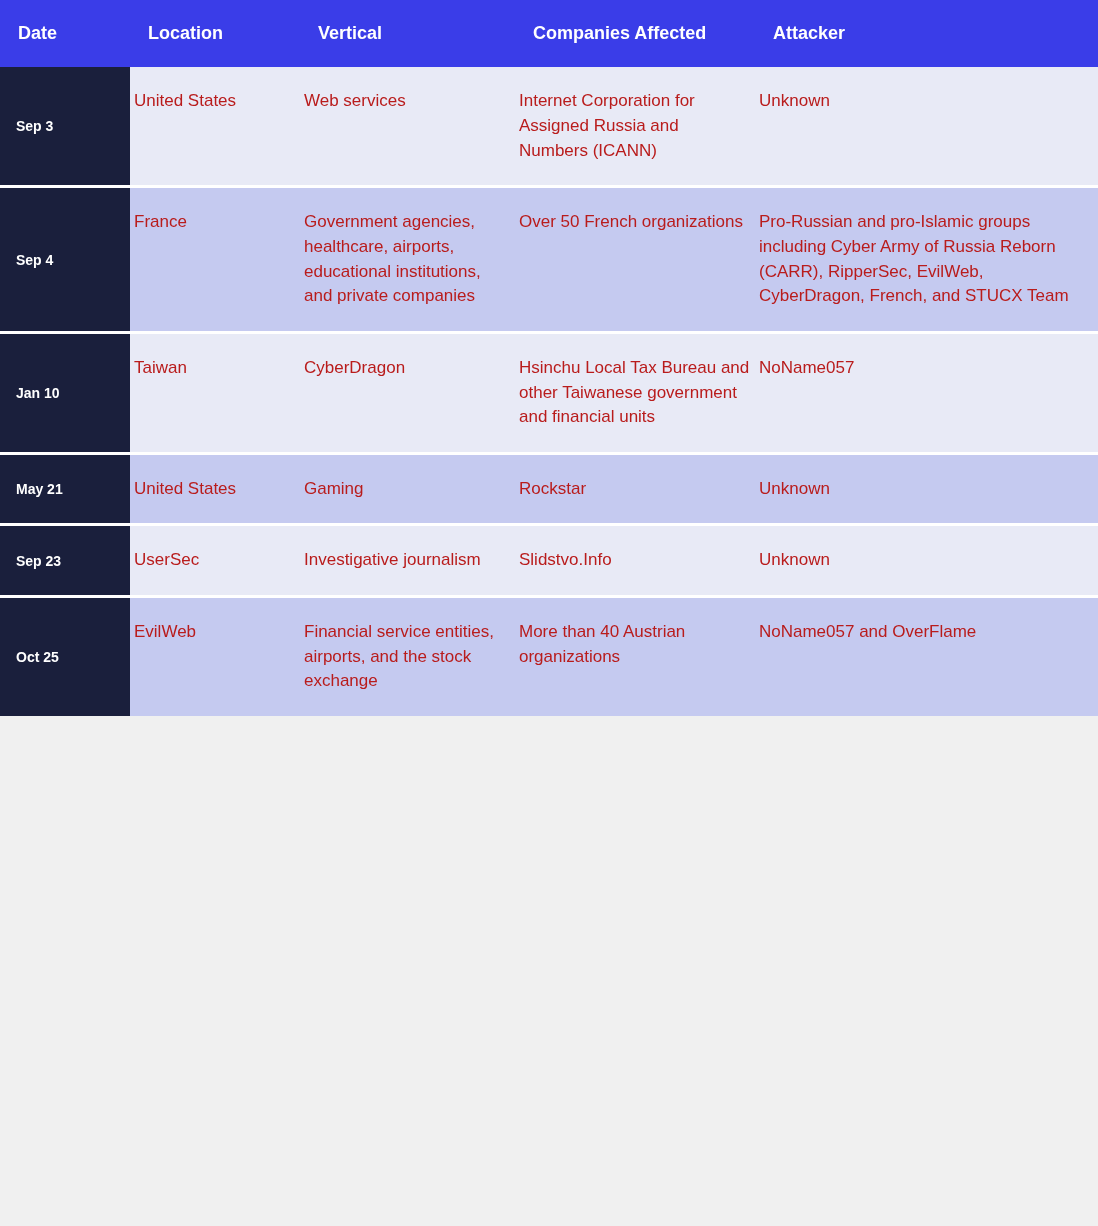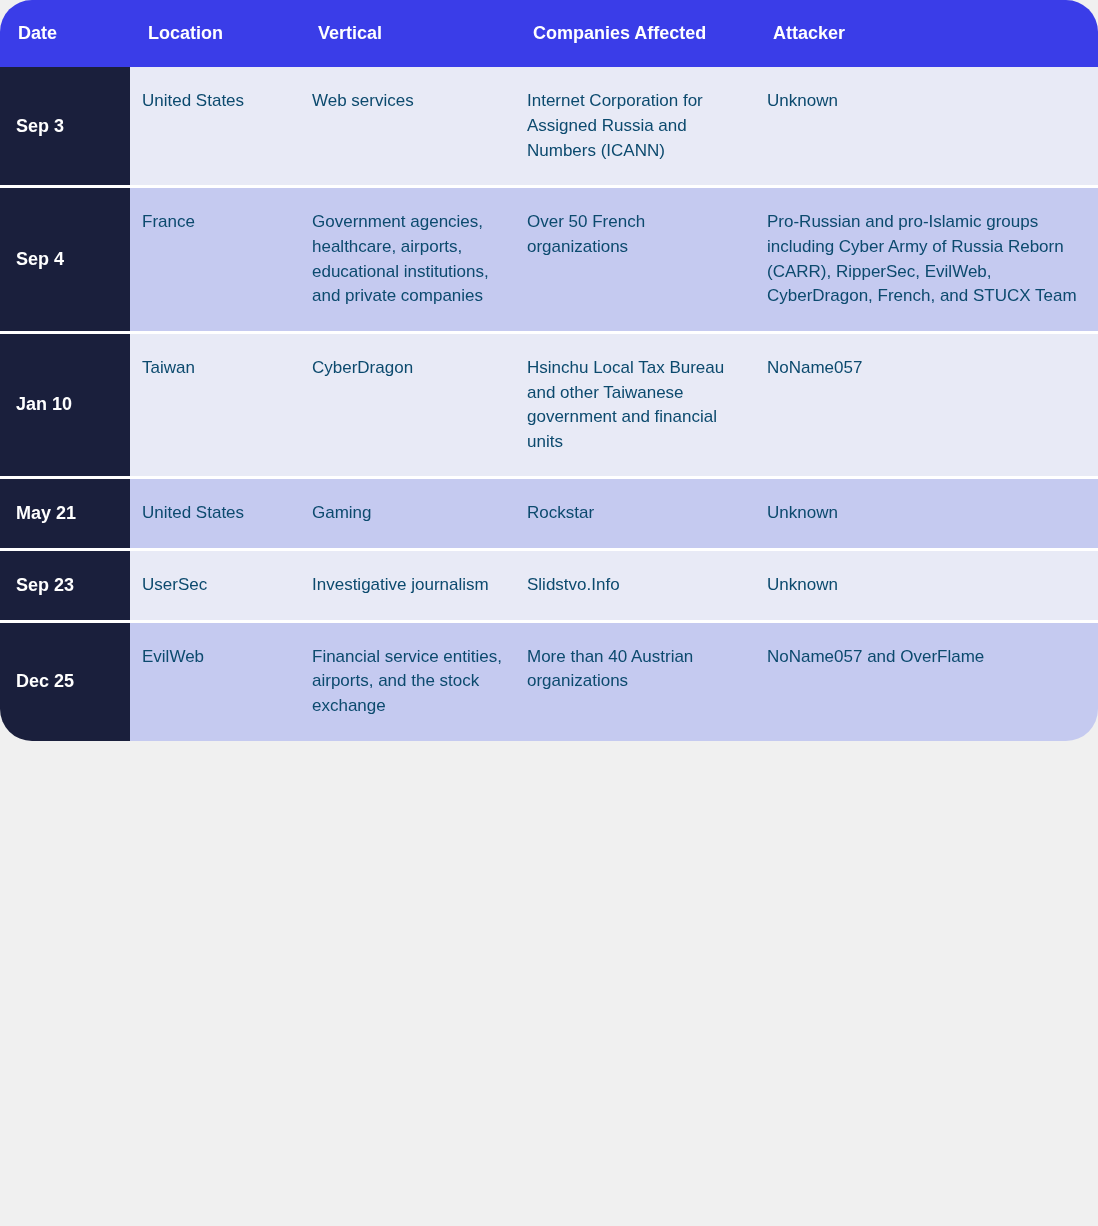--- a/index.html
+++ b/index.html
@@ -14,21 +14,20 @@
       display: flex;
       justify-content: center;
       align-items: flex-start;
       min-height: 100vh;
       padding: 0;
     }
 
     .table-wrapper {
       width: 1098px;
       overflow: hidden;
-      border-radius: 32px;
     }
 
     table {
       width: 100%;
       border-collapse: collapse;
       table-layout: fixed;
     }
 
     col.col-date     { width: 130px; }
     col.col-location { width: 170px; }
@@ -48,33 +47,33 @@
       padding: 22px 18px;
       text-align: left;
       vertical-align: middle;
       line-height: 1.3;
     }
 
     
     tbody tr td:first-child {
       background-color: #1a1f3c;
       color: #ffffff;
-      font-size: 18px;
+      font-size: 14px;
       font-weight: 700;
       padding: 22px 16px;
       vertical-align: middle;
       line-height: 1.3;
       margin-top: 30px;
     }
 
     
     tbody tr td:not(:first-child) {
-      padding: 22px 12px;
+      padding: 22px 4px;
       font-size: 17px;
-      color: #0c4a6e;
+      color: #b91c1c;
       vertical-align: top;
       line-height: 1.45;
     }
 
     
     tbody tr:nth-child(odd) td:not(:first-child) {
       background-color: #e8eaf6;
     }
 
     tbody tr:nth-child(even) td:not(:first-child) {
@@ -141,21 +140,21 @@
           <td>Unknown</td>
         </tr>
         <tr>
           <td>Sep 23</td>
           <td>UserSec</td>
           <td>Investigative journalism</td>
           <td>Slidstvo.Info</td>
           <td>Unknown</td>
         </tr>
         <tr>
-          <td>Dec 25</td>
+          <td>Oct 25</td>
           <td>EvilWeb</td>
           <td>Financial service entities, airports, and the stock exchange</td>
           <td>More than 40 Austrian organizations</td>
           <td>NoName057 and OverFlame</td>
         </tr>
       </tbody>
   </table>
 </div>
 
 </body></html>

